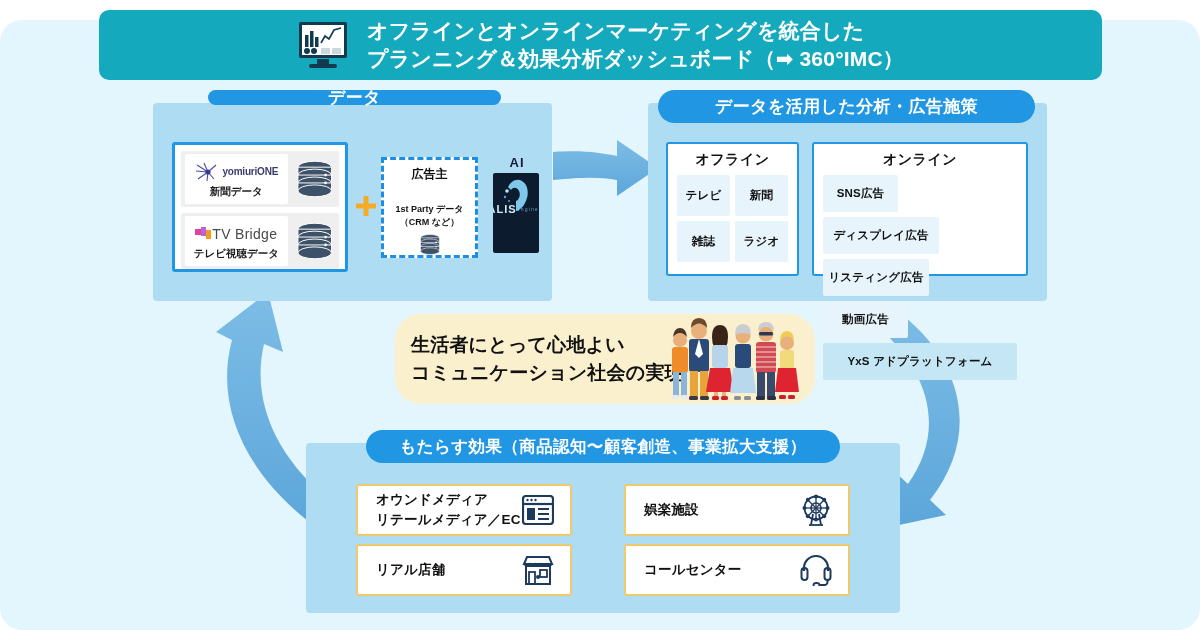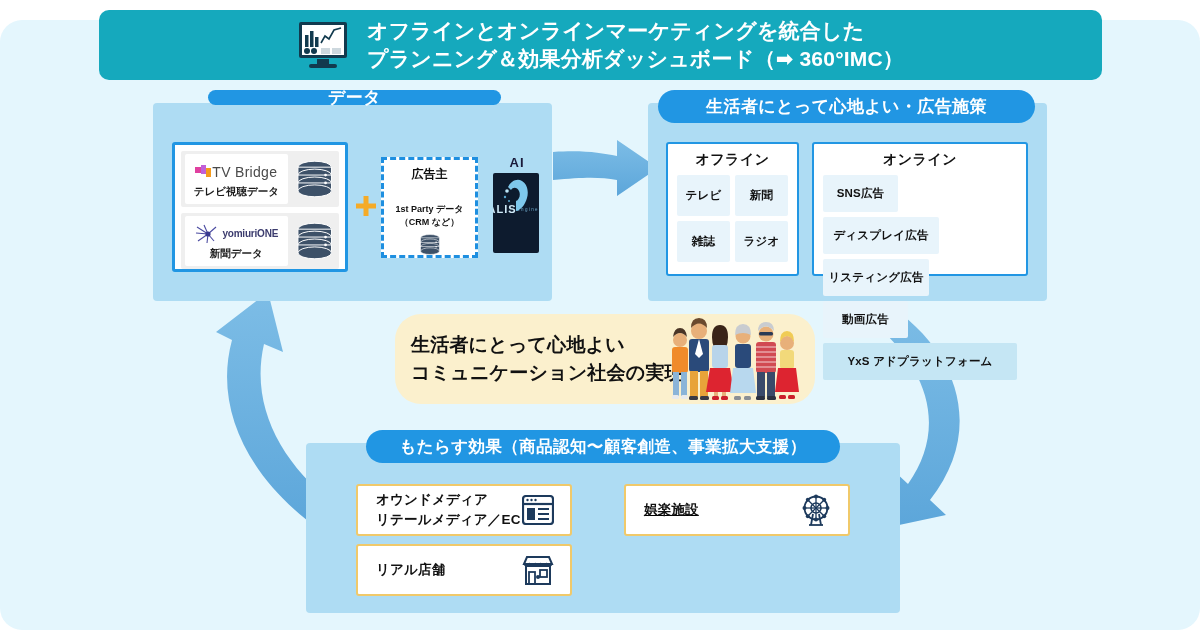--- a/index.html
+++ b/index.html
@@ -133,21 +133,21 @@
     border-radius:3px;box-sizing:border-box;
     display:flex;align-items:center;justify-content:space-between;
     padding:0 16px 0 18px;
   }
   .eff-label{
     font-size:13.5px;font-weight:bold;color:#111;line-height:1.45;
     white-space:pre-line;letter-spacing:.2px;
   }
   #eff-c1{left:356px;top:484px;width:216px;height:52px;}
   #eff-c2{left:356px;top:544px;width:216px;height:52px;}
-  #eff-c3{left:624px;top:484px;width:226px;height:52px;text-decoration:underline;}
+  #eff-c3{left:624px;top:484px;width:226px;height:52px;}
   #eff-c4{left:624px;top:544px;width:226px;height:52px;}
 
   
   .arrows{position:absolute;left:0;top:0;width:1200px;height:630px;pointer-events:none;}
 </style>
 </head>
 <body>
 
 <div id="root">
 
@@ -190,47 +190,20 @@
       <rect x="12" y="43" width="28" height="4" rx="2" fill="#123a4e"></rect>
     </svg>
     <div class="header-title">オフラインとオンラインマーケティングを統合した
 プランニング＆効果分析ダッシュボード（➡ 360°IMC）</div>
   </div>
 
   <div class="panel" id="data-panel"></div>
   <div class="pill" id="data-pill">データ</div>
 
   <div class="data-inner">
-
-    <div class="src-row">
-      <div class="src-logo">
-        <div class="logo-line">
-          <svg width="17" height="14" viewBox="0 0 17 14">
-            <rect x="0" y="2" width="6" height="6" fill="#e040a0"></rect>
-            <rect x="6" y="0" width="5" height="9" fill="#c060d8"></rect>
-            <rect x="11" y="3" width="5" height="9" fill="#f59b1c"></rect>
-          </svg>
-          <span class="logo-text-tv">TV Bridge</span>
-        </div>
-        <div class="src-caption">テレビ視聴データ</div>
-      </div>
-      <svg class="db-icon" width="42" height="38" viewBox="0 0 42 38">
-        <g fill="#3d5168" stroke="#fff" stroke-width="1">
-          <ellipse cx="21" cy="7" rx="17" ry="6"></ellipse>
-          <rect x="4" y="7" width="34" height="8"></rect>
-            <ellipse cx="21" cy="15" rx="17" ry="6"></ellipse>
-          <rect x="4" y="15" width="34" height="8"></rect>
-            <ellipse cx="21" cy="23" rx="17" ry="6"></ellipse>
-          <rect x="4" y="23" width="34" height="8"></rect>
-            <ellipse cx="21" cy="31" rx="17" ry="6"></ellipse>
-        </g>
-        <circle cx="32" cy="15" r="1.4" fill="#fff"></circle>
-          <circle cx="32" cy="23" r="1.4" fill="#fff"></circle>
-      </svg>
-    </div>
 
     <div class="src-row">
       <div class="src-logo">
         <div class="logo-line">
           <svg width="28" height="20" viewBox="0 0 28 20">
             <g stroke="#4a4aa0" stroke-width="1.1" fill="none">
               <line x1="14" y1="10" x2="3" y2="3"></line>
                 <line x1="14" y1="10" x2="2" y2="9"></line>
               <line x1="14" y1="10" x2="4" y2="17"></line>
                 <line x1="14" y1="10" x2="10" y2="1"></line>
@@ -251,20 +224,47 @@
             <ellipse cx="21" cy="15" rx="17" ry="6"></ellipse>
           <rect x="4" y="15" width="34" height="8"></rect>
             <ellipse cx="21" cy="23" rx="17" ry="6"></ellipse>
           <rect x="4" y="23" width="34" height="8"></rect>
             <ellipse cx="21" cy="31" rx="17" ry="6"></ellipse>
         </g>
         <circle cx="32" cy="15" r="1.4" fill="#fff"></circle>
           <circle cx="32" cy="23" r="1.4" fill="#fff"></circle>
       </svg>
     </div>
+
+    <div class="src-row">
+      <div class="src-logo">
+        <div class="logo-line">
+          <svg width="17" height="14" viewBox="0 0 17 14">
+            <rect x="0" y="2" width="6" height="6" fill="#e040a0"></rect>
+            <rect x="6" y="0" width="5" height="9" fill="#c060d8"></rect>
+            <rect x="11" y="3" width="5" height="9" fill="#f59b1c"></rect>
+          </svg>
+          <span class="logo-text-tv">TV Bridge</span>
+        </div>
+        <div class="src-caption">テレビ視聴データ</div>
+      </div>
+      <svg class="db-icon" width="42" height="38" viewBox="0 0 42 38">
+        <g fill="#3d5168" stroke="#fff" stroke-width="1">
+          <ellipse cx="21" cy="7" rx="17" ry="6"></ellipse>
+          <rect x="4" y="7" width="34" height="8"></rect>
+            <ellipse cx="21" cy="15" rx="17" ry="6"></ellipse>
+          <rect x="4" y="15" width="34" height="8"></rect>
+            <ellipse cx="21" cy="23" rx="17" ry="6"></ellipse>
+          <rect x="4" y="23" width="34" height="8"></rect>
+            <ellipse cx="21" cy="31" rx="17" ry="6"></ellipse>
+        </g>
+        <circle cx="32" cy="15" r="1.4" fill="#fff"></circle>
+          <circle cx="32" cy="23" r="1.4" fill="#fff"></circle>
+      </svg>
+    </div>
   </div>
 
   <svg class="plus" viewBox="0 0 20 20">
     <path d="M7.5,0 H12.5 V7.5 H20 V12.5 H12.5 V20 H7.5 V12.5 H0 V7.5 H7.5 Z" fill="#f5ab28"></path>
   </svg>
 
   <div class="adv-box">
     <div class="adv-t1">広告主</div>
     <div class="adv-t2">1st Party データ</div>
     <div class="adv-t3">（CRM など）</div>
@@ -291,21 +291,21 @@
         <circle cx="5" cy="12" r="1.8" fill="#bde5f8"></circle>
         <circle cx="3" cy="18" r="1.2" fill="#5aa8d0"></circle>
         <circle cx="7" cy="22" r="1" fill="#5aa8d0"></circle>
       </svg>
       <div class="ai-brand">VALIS</div>
       <div class="ai-sub">Engine</div>
     </div>
   </div>
 
   <div class="panel" id="ana-panel"></div>
-  <div class="pill" id="ana-pill">生活者にとって心地よい・広告施策</div>
+  <div class="pill" id="ana-pill">データを活用した分析・広告施策</div>
 
   <div class="white-card" id="online-card">
     <div class="card-title">オンライン</div>
     <div class="chip-grid">
       <div class="chip w-sns">SNS広告</div>
       <div class="chip w-disp">ディスプレイ広告</div>
       <div class="chip w-list">リスティング広告</div>
       <div class="chip w-video">動画広告</div>
       <div class="chip w-full">YxS アドプラットフォーム</div>
     </div>
@@ -446,14 +446,24 @@
         <circle cx="7.8" cy="5.8" r="2"></circle>
           <circle cx="24.2" cy="5.8" r="2"></circle>
         <circle cx="7.8" cy="22.2" r="2"></circle>
           <circle cx="24.2" cy="22.2" r="2"></circle>
       </g>
       <path d="M13,20 L11,31 M19,20 L21,31" stroke="#1d3a5c" stroke-width="1.8" fill="none"></path>
       <line x1="9" y1="31" x2="23" y2="31" stroke="#1d3a5c" stroke-width="1.8"></line>
     </svg>
   </div>
 
+  <div class="eff-card" id="eff-c4">
+    <div class="eff-label">コールセンター</div>
+    <svg width="32" height="32" viewBox="0 0 32 32">
+      <path d="M4,17 V14 a12,12 0 0 1 24,0 V17" fill="none" stroke="#1d3a5c" stroke-width="2.2"></path>
+      <rect x="1.5" y="14" width="6" height="12" rx="3" fill="none" stroke="#1d3a5c" stroke-width="2"></rect>
+      <rect x="24.5" y="14" width="6" height="12" rx="3" fill="none" stroke="#1d3a5c" stroke-width="2"></rect>
+      <path d="M27.5,26 V28 a3,3 0 0 1 -3,3 H19" fill="none" stroke="#1d3a5c" stroke-width="2"></path>
+      <ellipse cx="16.5" cy="31" rx="3" ry="2" fill="none" stroke="#1d3a5c" stroke-width="1.8"></ellipse>
+    </svg>
+  </div>
 
 </div>
 
 </body></html>

